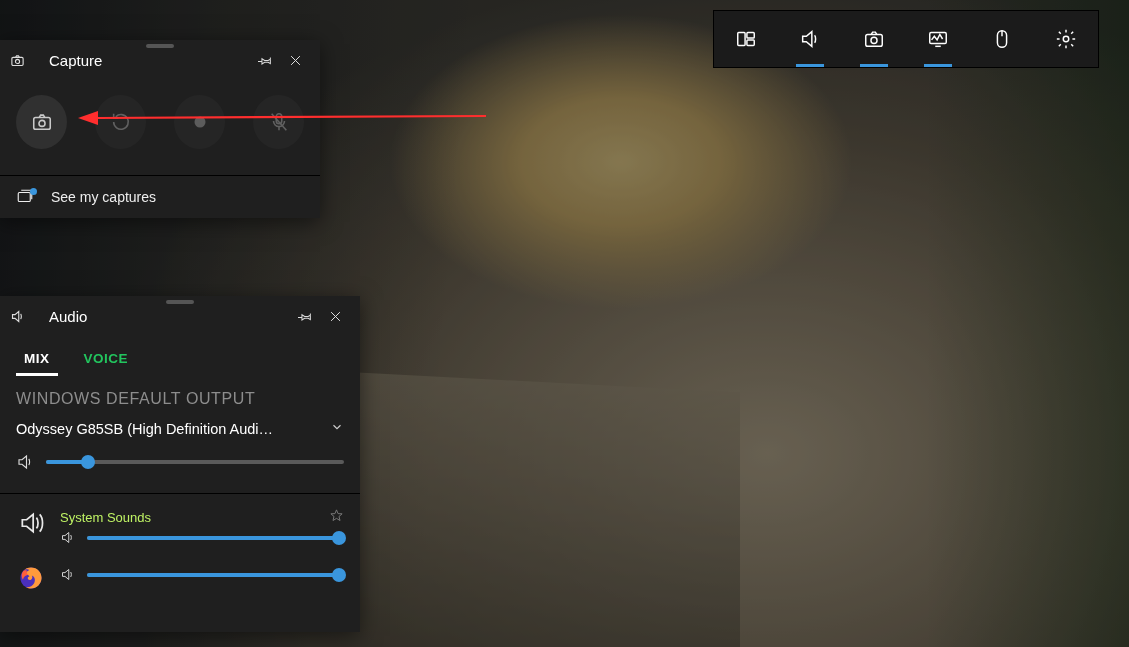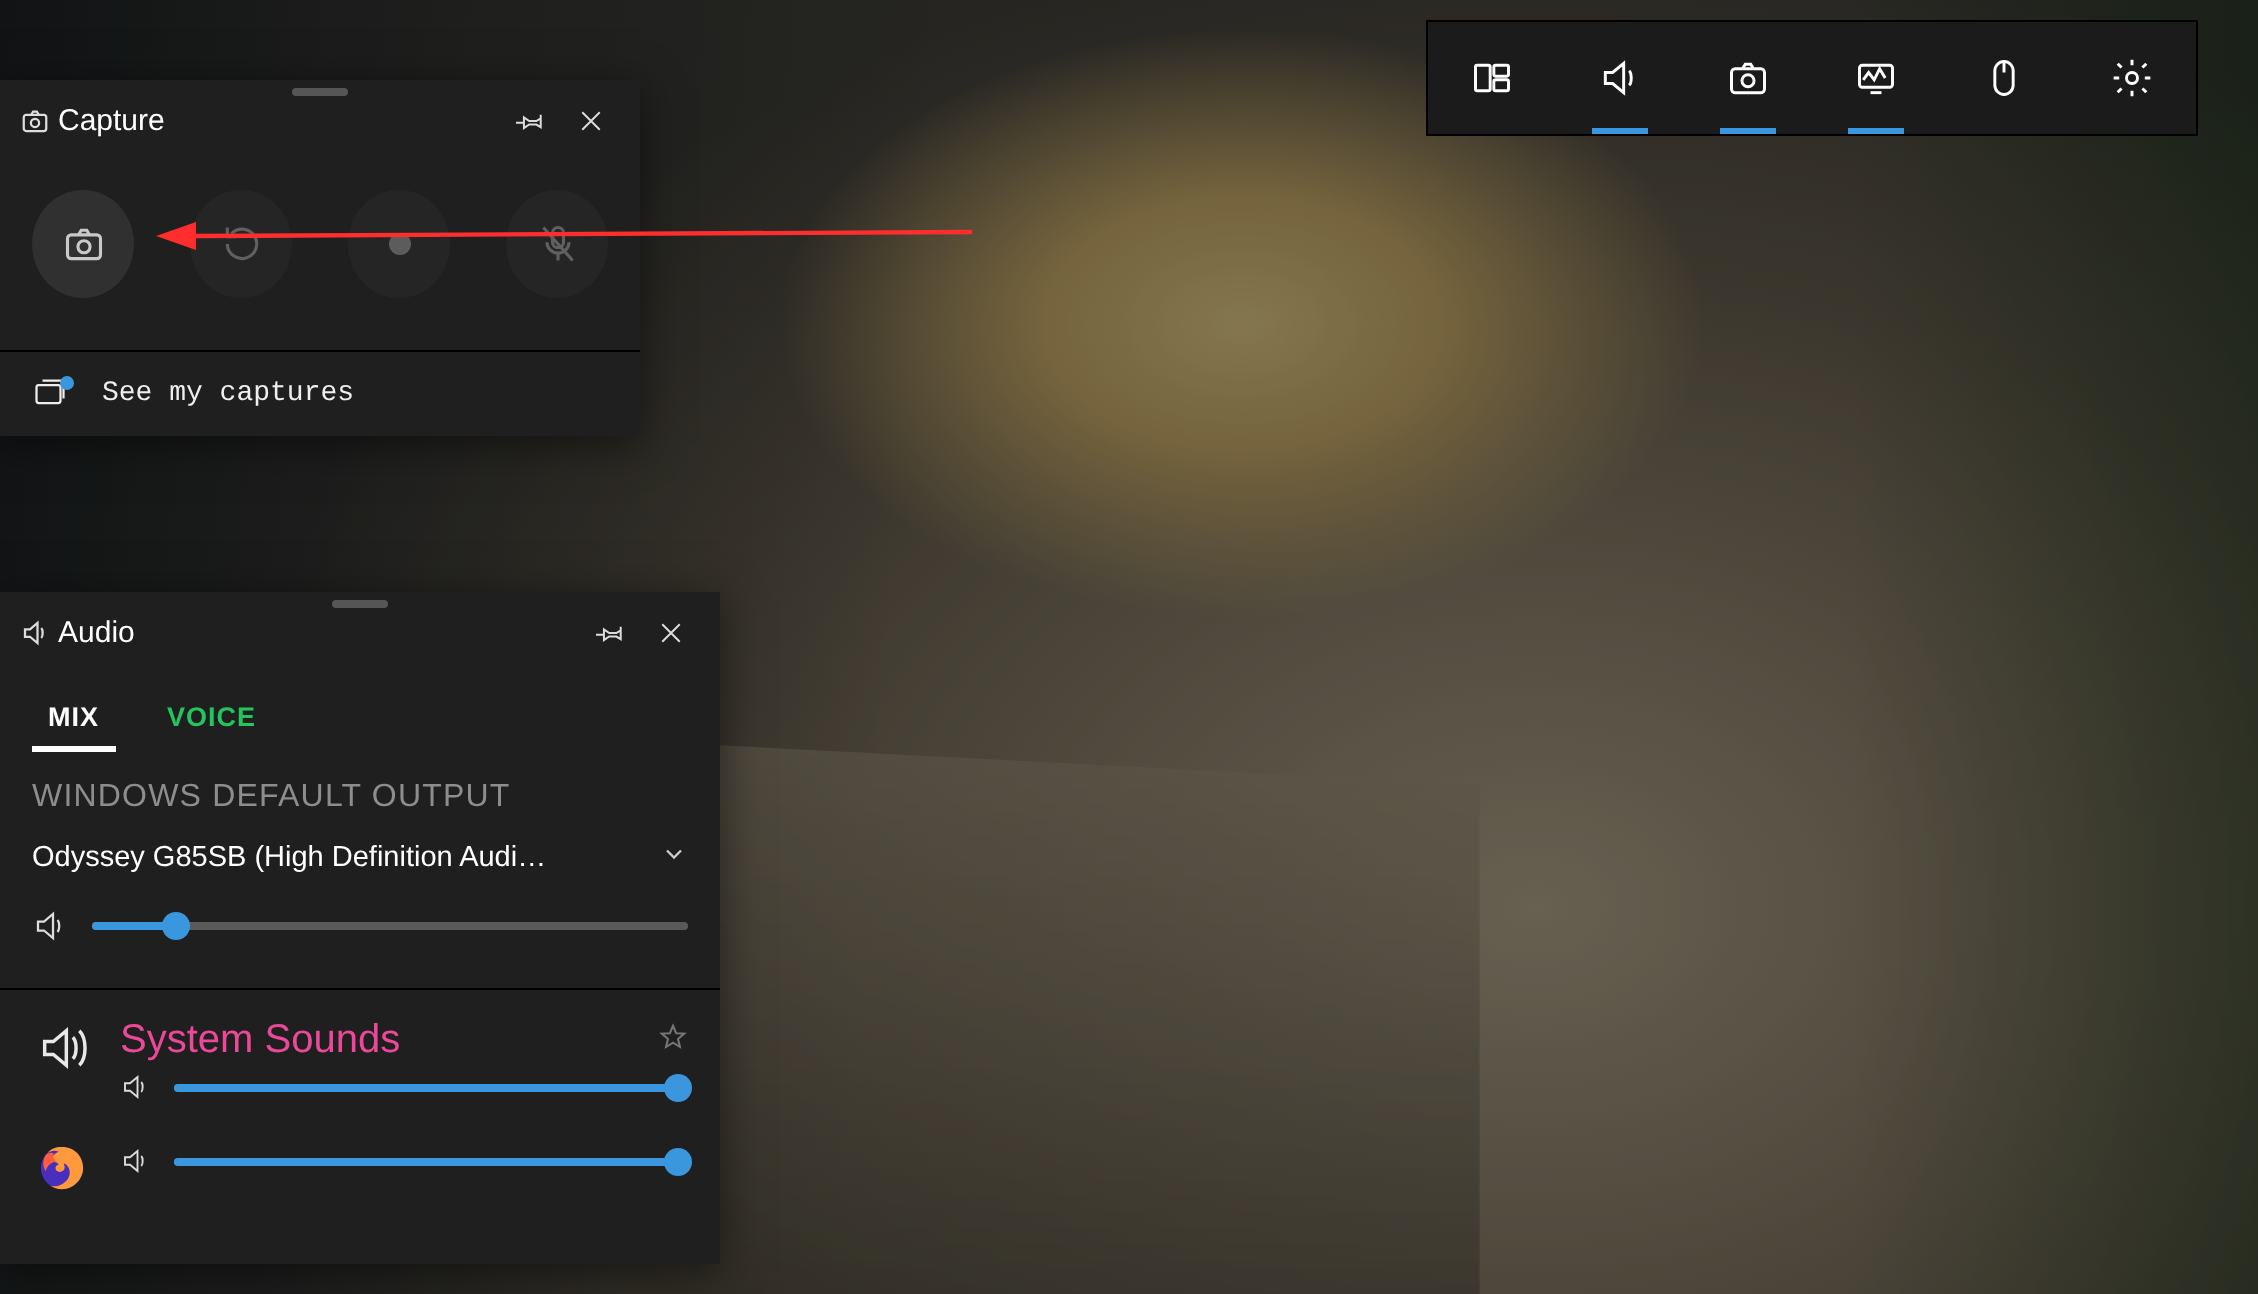--- a/index.html
+++ b/index.html
@@ -27,34 +27,34 @@
   
   .topbar{position:absolute;top:10px;right:30px;height:56px;background:#1b1b1b;display:flex;align-items:stretch;border:1px solid #000;}
   .tb-cell{width:64px;display:flex;align-items:center;justify-content:center;position:relative;color:#fff;}
   .tb-cell svg{width:22px;height:22px;fill:none;stroke:#fff;stroke-width:1.6;}
   .tb-underline::after{content:"";position:absolute;bottom:0;left:18px;right:18px;height:3px;background:#3a96dd;}
   .tb-clock{width:80px;color:#fff;font-size:19px;display:flex;align-items:center;justify-content:center;}
 
   
   .panel{position:absolute;background:#1f1f1f;color:#fff;font-size:14px;box-shadow:0 4px 20px rgba(0,0,0,.5);}
   .panel-header{height:40px;display:flex;align-items:center;padding:0 10px;border-bottom:1px solid rgba(0,0,0,.0);}
-  .panel-header .title{margin-left:4px;font-size:15px;}
+  .panel-header .title{margin-left:24px;font-size:15px;}
   .panel-header .spacer{flex:1;}
   .hbtn{width:30px;height:30px;display:flex;align-items:center;justify-content:center;color:#ddd;}
   .hbtn svg{width:15px;height:15px;stroke:#ddd;fill:none;stroke-width:1.6;}
   .grip{position:absolute;top:4px;left:50%;transform:translateX(-50%);width:28px;height:4px;border-radius:2px;background:#555;}
 
   
   #capture{left:0;top:40px;width:320px;}
   .cap-body{padding:14px 16px 26px;display:flex;gap:28px;align-items:center;}
   .circle-btn{width:54px;height:54px;border-radius:50%;background:#303030;display:flex;align-items:center;justify-content:center;color:#bbb;}
   .circle-btn.dimmed{opacity:.38;}
   .circle-btn svg{width:22px;height:22px;stroke:#c9c9c9;fill:none;stroke-width:1.7;}
   .circle-btn.rec svg circle{fill:#bfbfbf;stroke:none;}
-  .cap-footer{border-top:1px solid #000;padding:12px 16px;display:flex;align-items:center;gap:10px;color:#eee;font-family:Liberation Mono, monospace;}
+  .cap-footer{border-top:1px solid #000;padding:12px 16px;display:flex;align-items:center;gap:10px;color:#eee;}
   .cap-footer svg{width:18px;height:18px;stroke:#eee;fill:none;stroke-width:1.5;}
   .blue-dot{width:7px;height:7px;border-radius:50%;background:#3a96dd;position:relative;left:-4px;top:-6px;}
 
   
   #audio{left:0;top:296px;width:360px;bottom:15px;}
   .tabs{display:flex;gap:30px;padding:8px 22px 0;}
   .tab{font-size:13.5px;font-weight:700;letter-spacing:.5px;color:#22c55e;padding:6px 2px 10px;position:relative;}
   .tab.active{color:#fff;text-align:center;}
   .tab.active::after{content:"";position:absolute;left:-6px;right:-6px;bottom:0;height:3px;background:#fff;}
   .section-label{padding:14px 16px 8px;font-size:16px;letter-spacing:.6px;color:#8d8d8d;}
@@ -66,21 +66,21 @@
   .vol-row svg{width:18px;height:18px;stroke:#ddd;fill:none;stroke-width:1.5;flex:none;}
   .slider{position:relative;flex:1;height:4px;background:#5a5a5a;border-radius:2px;}
   .slider .fill{position:absolute;left:0;top:0;bottom:0;background:#3a96dd;border-radius:2px;}
   .slider .thumb{position:absolute;top:50%;width:14px;height:14px;border-radius:50%;background:#3a96dd;transform:translate(-50%,-50%);}
   .divider{height:1px;background:#000;margin:4px 0 0;}
   .app-row{display:flex;align-items:flex-start;gap:14px;padding:14px 16px 4px;}
   .app-icon{width:30px;height:30px;border-radius:4px;display:flex;align-items:center;justify-content:center;flex:none;}
   .app-icon svg{width:26px;height:26px;}
   .app-main{flex:1;}
   .app-title-row{display:flex;align-items:center;justify-content:space-between;}
-  .app-title-row span{font-size:20px;color:#ec4899;text-align:right;}
+  .app-title-row span{font-size:13px;color:#bef264;text-align:right;}
   .star svg{width:15px;height:15px;stroke:#777;fill:none;stroke-width:1.6;}
 
   
   .arrow{position:absolute;top:108px;left:78px;width:410px;height:20px;pointer-events:none;}
 </style>
 </head>
 <body>
 
 <div class="wallpaper"></div>
 <div class="dim"></div>

